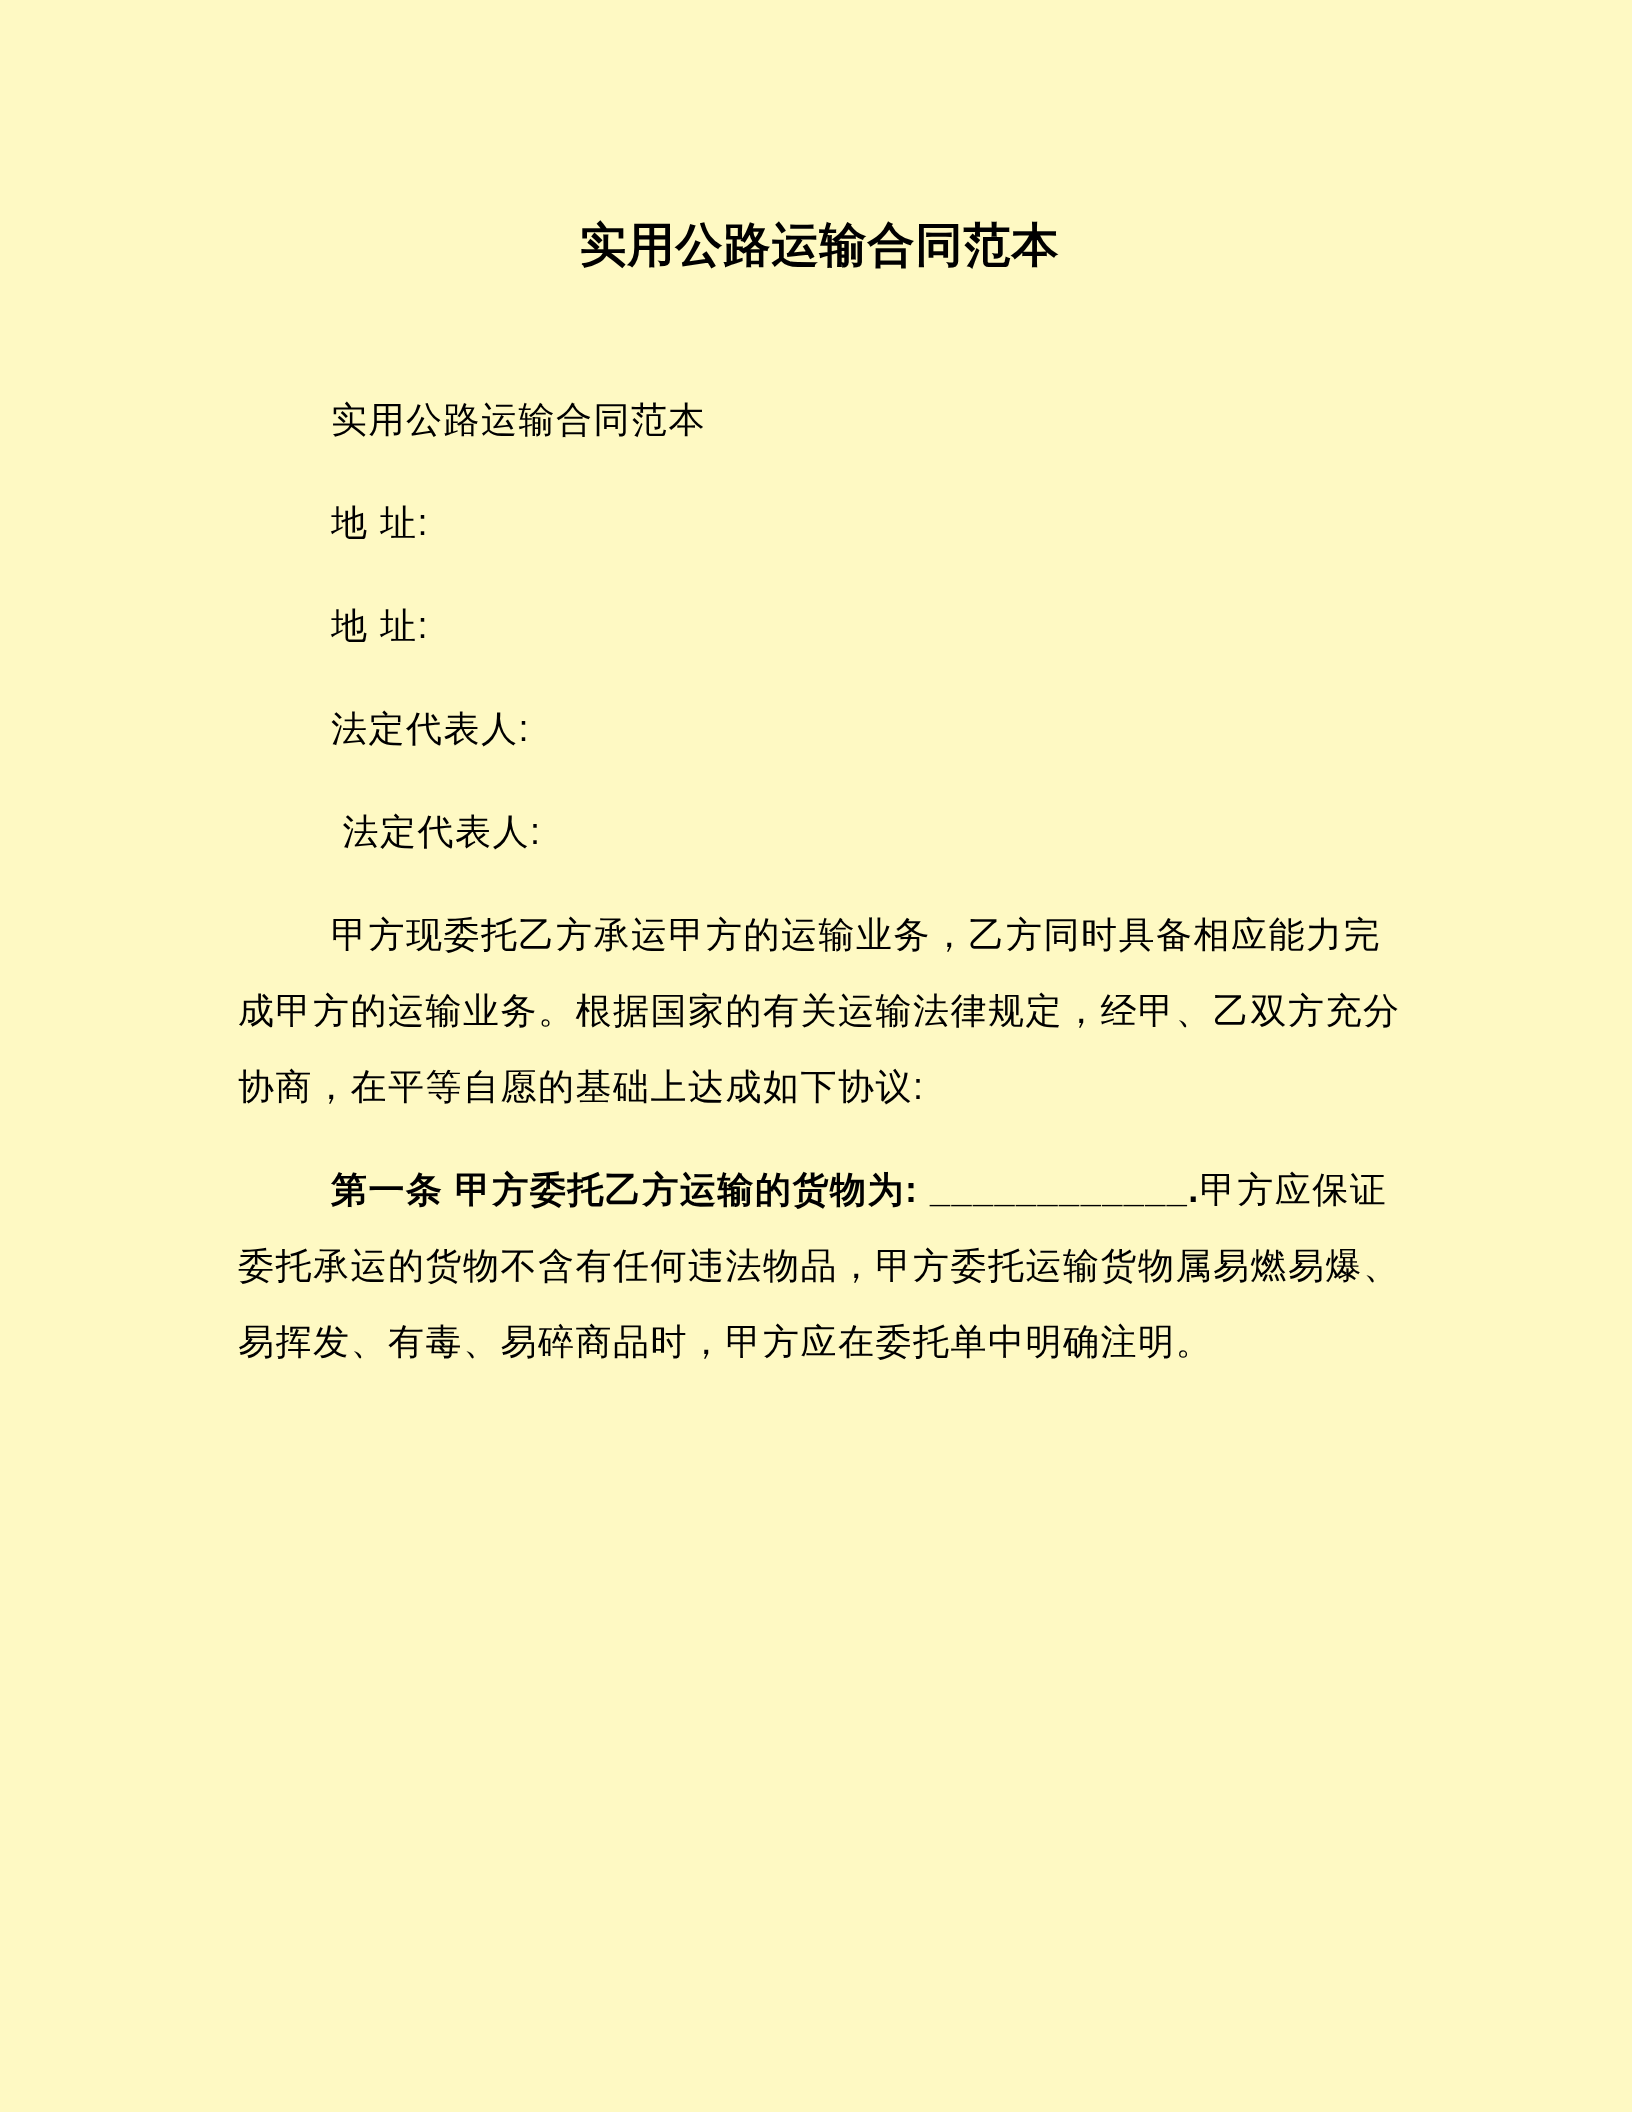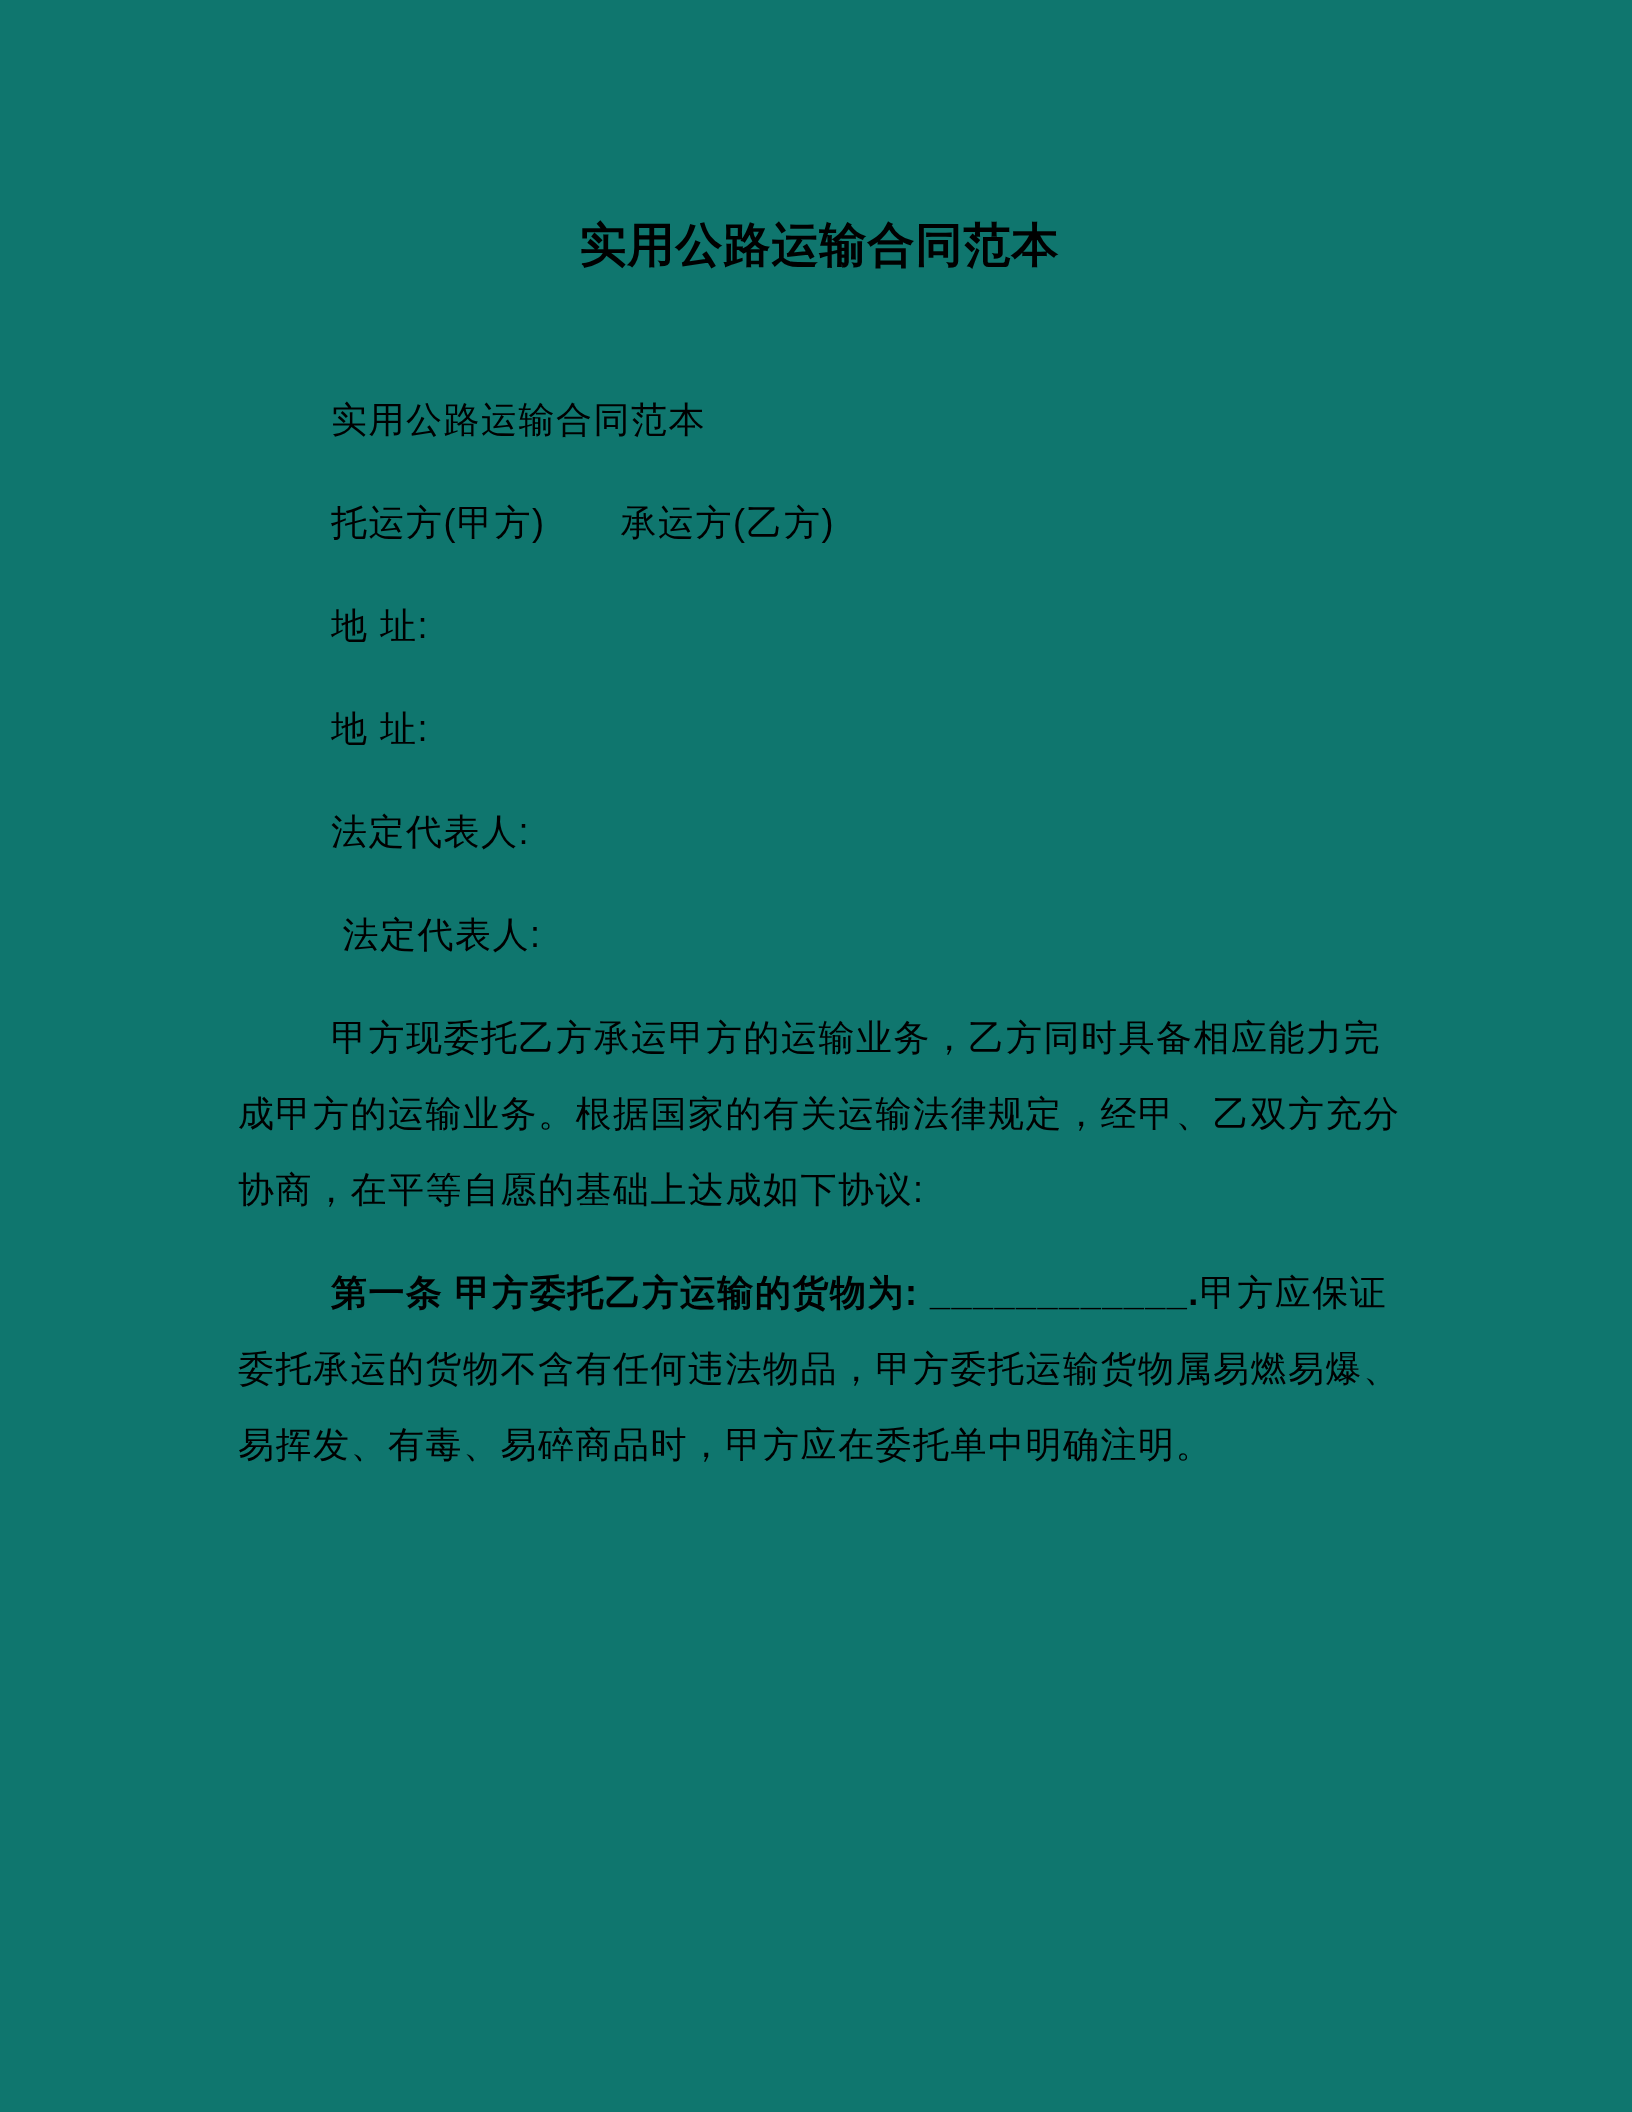--- a/index.html
+++ b/index.html
@@ -4,21 +4,21 @@
 <style>
   html, body {
     margin: 0;
     padding: 0;
     background: #ffffff;
   }
   .page {
     position: relative;
     width: 1632px;
     height: 2112px;
-    background: #0f766e;
+    background: #fef9c3;
     color: #000000;
     font-family: "Liberation Sans", "DejaVu Sans", sans-serif;
     box-sizing: border-box;
     padding: 218px 231px 0 238px;
     overflow: hidden;
   }
   .doc-title {
     margin: 0 0 110px 0;
     text-align: center;
     font-size: 47px;
@@ -43,21 +43,20 @@
     text-align: center;
   }
 </style>
 </head>
 <body>
 
 <div class="page">
   <h1 class="doc-title">实用公路运输合同范本</h1>
   <div class="doc-body">
       <p class="para"><span class="">实用公路运输合同范本</span></p>
-      <p class="para"><span class="">托运方(甲方)　　承运方(乙方)</span></p>
       <p class="para"><span class="">地 址:</span></p>
       <p class="para"><span class="">地 址:</span></p>
       <p class="para"><span class="">法定代表人:</span></p>
       <p class="para"><span class=""> 法定代表人:</span></p>
       <p class="para"><span class="">甲方现委托乙方承运甲方的运输业务，乙方同时具备相应能力完成甲方的运输业务。根据国家的有关运输法律规定，经甲、乙双方充分协商，在平等自愿的基础上达成如下协议:</span></p>
       <p class="para"><span class="bold">第一条 甲方委托乙方运输的货物为: ____________.</span><span class="">甲方应保证委托承运的货物不含有任何违法物品，甲方委托运输货物属易燃易爆、易挥发、有毒、易碎商品时，甲方应在委托单中明确注明。</span></p>
     </div>
 </div>
 
 </body></html>

